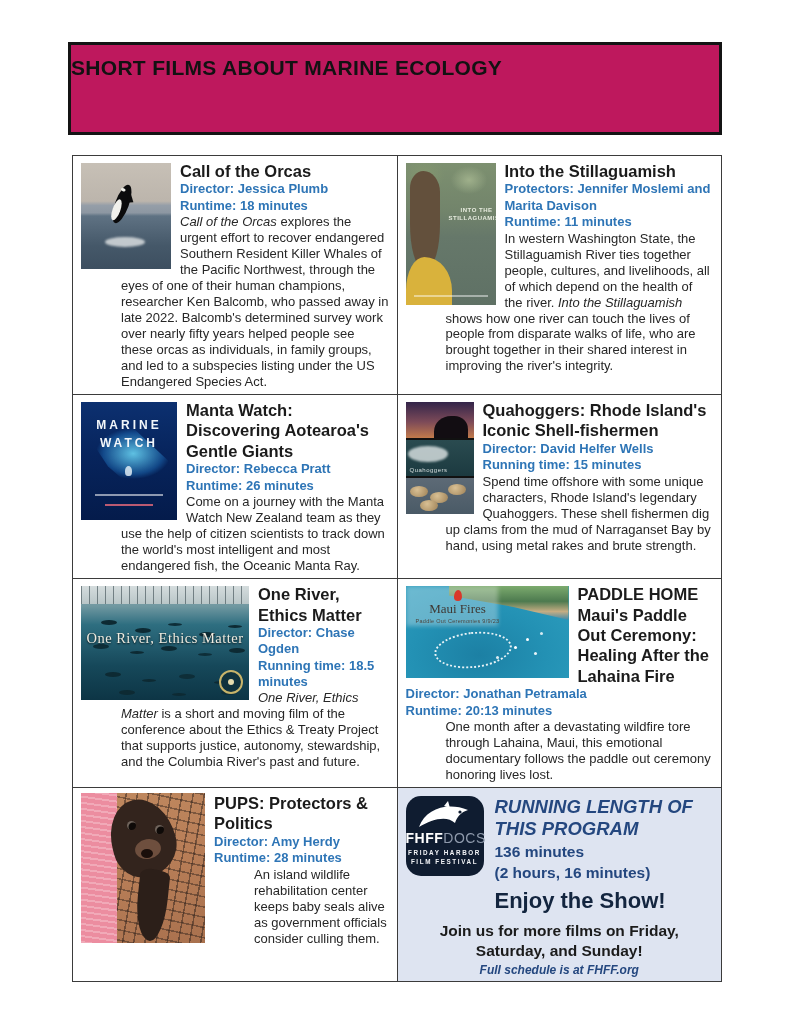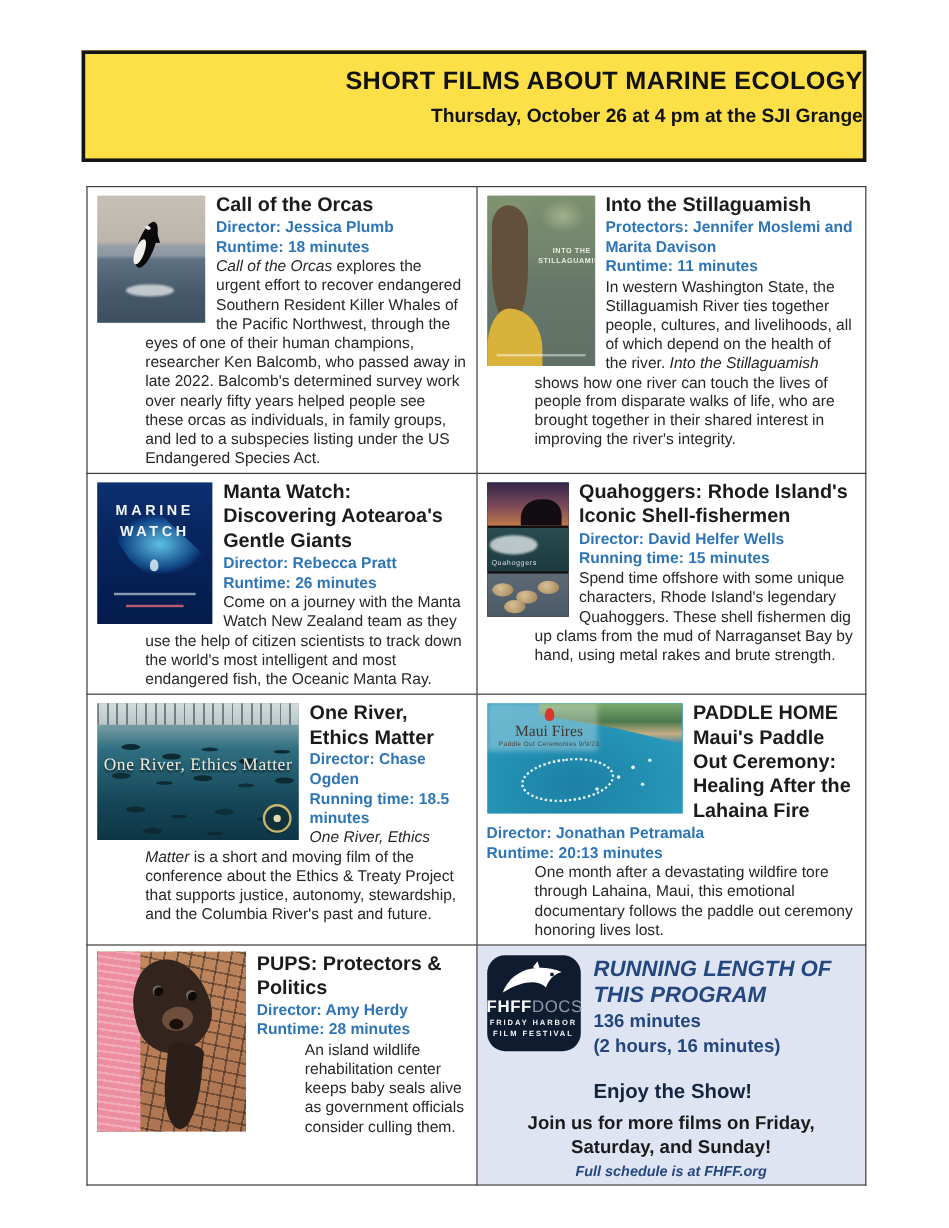--- a/index.html
+++ b/index.html
@@ -6,21 +6,21 @@
   html,body { margin:0; padding:0; }
   body {
     width:791px; height:1023px; background:#ffffff; position:relative;
     font-family:"Liberation Sans", sans-serif; color:#242424;
     -webkit-font-smoothing:antialiased;
   }
 
   
   .header-box {
     position:absolute; left:68px; top:42px; width:654px; height:93px;
-    background:#fde047; border:3px solid #141414; text-align:right;
+    background:#be185d; border:3px solid #141414; text-align:left;
     padding-top:11px;
   }
   .header-title { font-size:21px; font-weight:700; color:#121212; letter-spacing:.3px; }
   .header-date  { font-size:16px; font-weight:700; color:#121212; margin-top:9px; }
   .header-free  { font-size:16px; font-weight:700; color:#121212; margin-top:1px; }
 
   
   table.films { position:absolute; left:72px; top:155px; width:650px; border-collapse:collapse; table-layout:fixed; }
   table.films td {
     width:50%; border:1.5px solid #3b3b3b; vertical-align:top;
@@ -142,30 +142,29 @@
   .prog-top { display:flex; gap:11px; }
   .fhff-logo { width:78px; height:80px; background:#0f1c30; flex:0 0 auto; position:relative;
     padding-top:4px; text-align:center;border-radius:15px; }
   .fhff-logo svg { display:block; margin:0 auto; }
   .fhff-word { font-size:14px; font-weight:900; color:#ffffff; letter-spacing:.5px; line-height:1; margin-top:1px; }
   .fhff-word .docs { color:#8e99ab; font-weight:400; }
   .fhff-sub { font-size:6.3px; font-weight:700; color:#f2f4f7; letter-spacing:1.6px; line-height:1.5; margin-top:3px; }
   .prog-col { padding-top:0; }
   .run-length { color:#24477f; font-weight:700; font-style:italic; font-size:18.5px; line-height:1.18; }
   .run-mins, .run-hours { color:#24477f; font-weight:700; font-size:15.5px; line-height:1.25; margin-top:2px; }
-  .run-enjoy { color:#13253f; font-weight:700; font-size:17px; margin-top:18px; }
+  .run-enjoy { color:#13253f; font-weight:700; font-size:22px; margin-top:6px; }
   .prog-join { text-align:center; font-weight:700; font-size:15.5px; color:#1b1b1b; line-height:1.25; margin-top:7px; }
   .prog-sched { text-align:center; font-weight:700; font-style:italic; font-size:12px; color:#24477f; margin-top:3px; }
 </style>
 </head>
 <body>
 
 <div class="header-box">
   <div class="header-title">SHORT FILMS ABOUT MARINE ECOLOGY</div>
-  <div class="header-date">Thursday, October 26 at 4 pm at the SJI Grange</div>
 </div>
 
 <table class="films">
 
   <tbody>
       <tr class="r1">
     <td>
       <div class="imgL img-orca">
         <svg width="46" height="58" viewBox="0 0 50 60">
           <g transform="rotate(20 25 30)">

